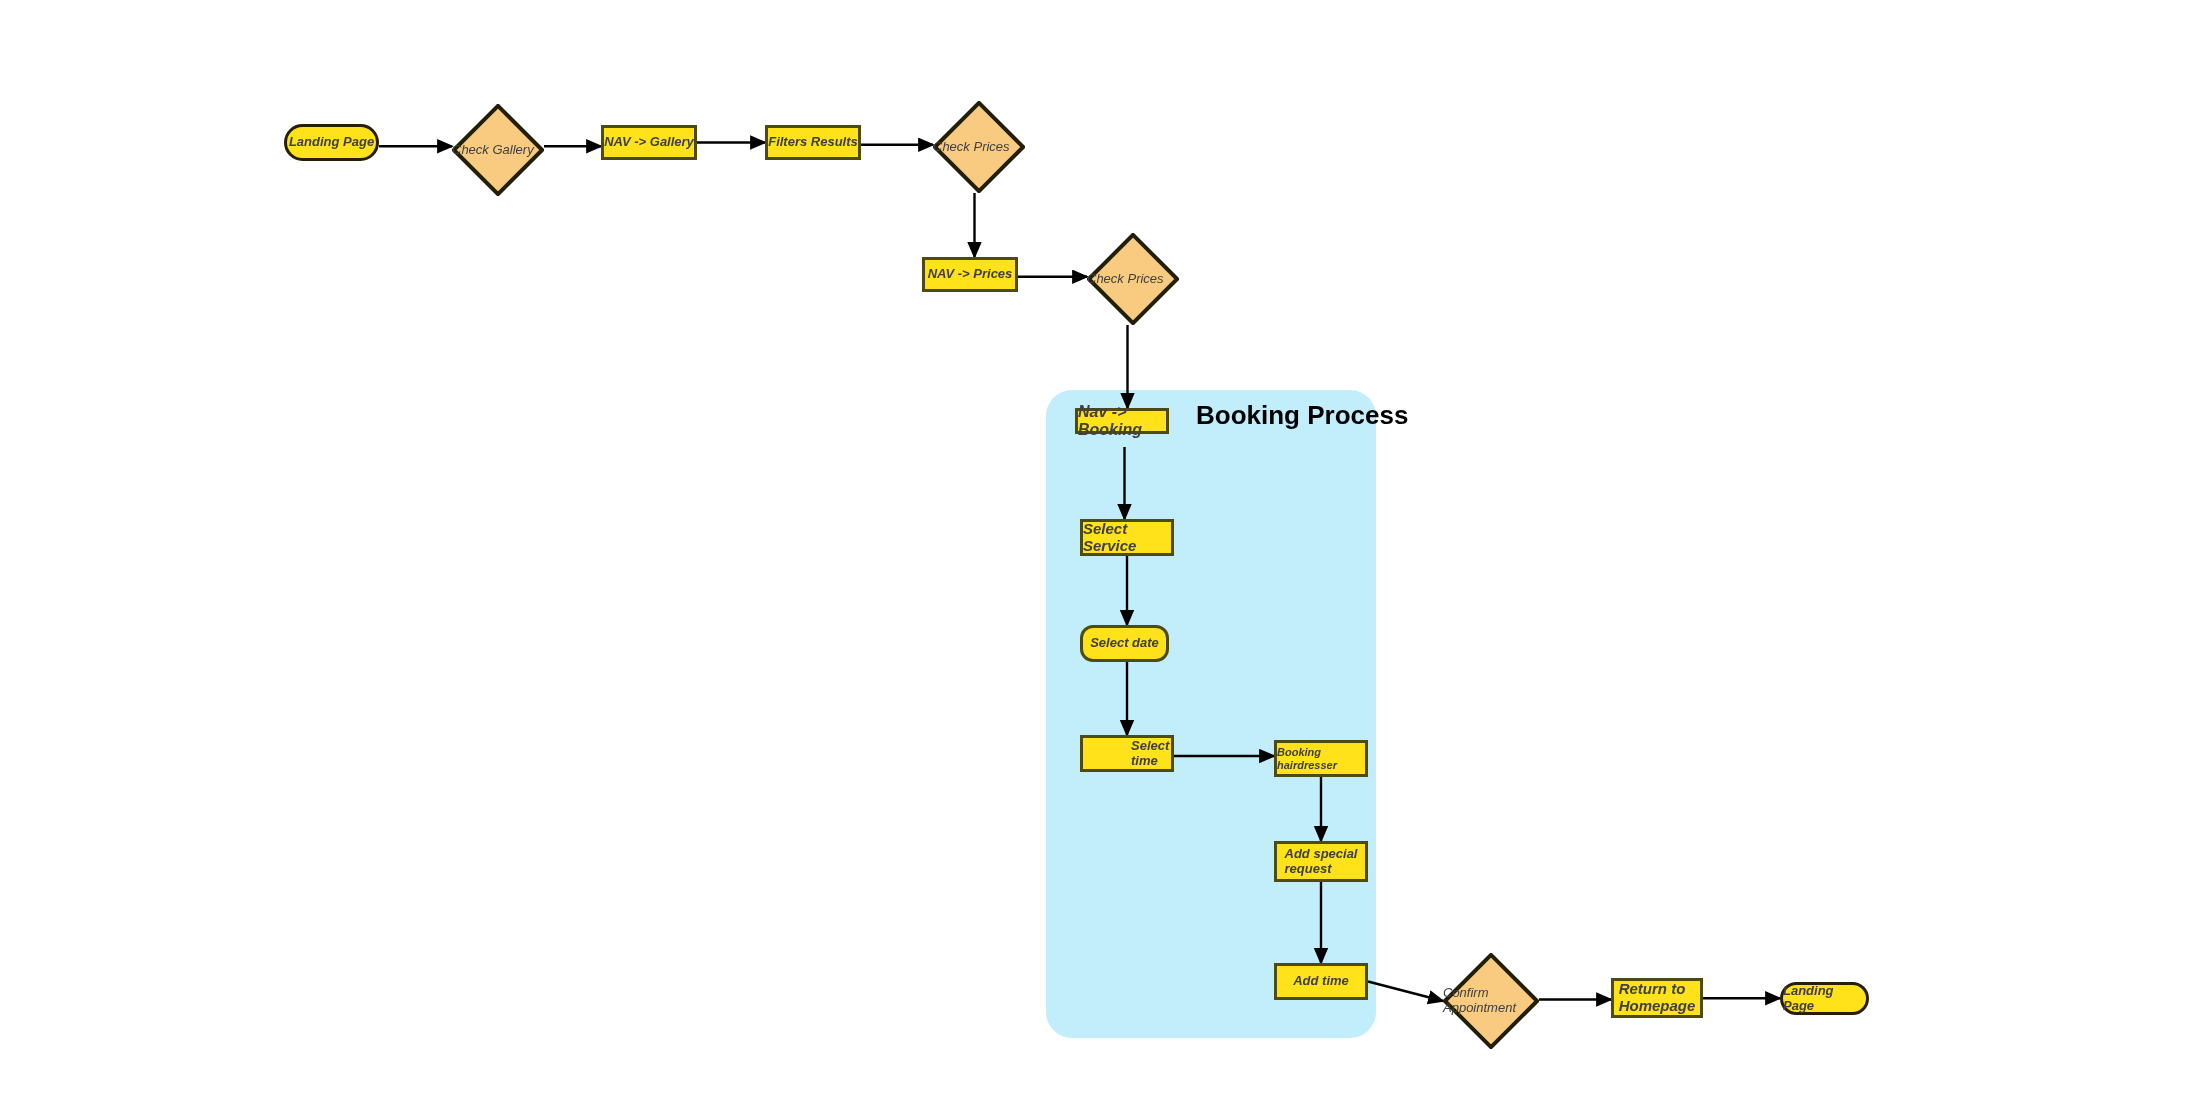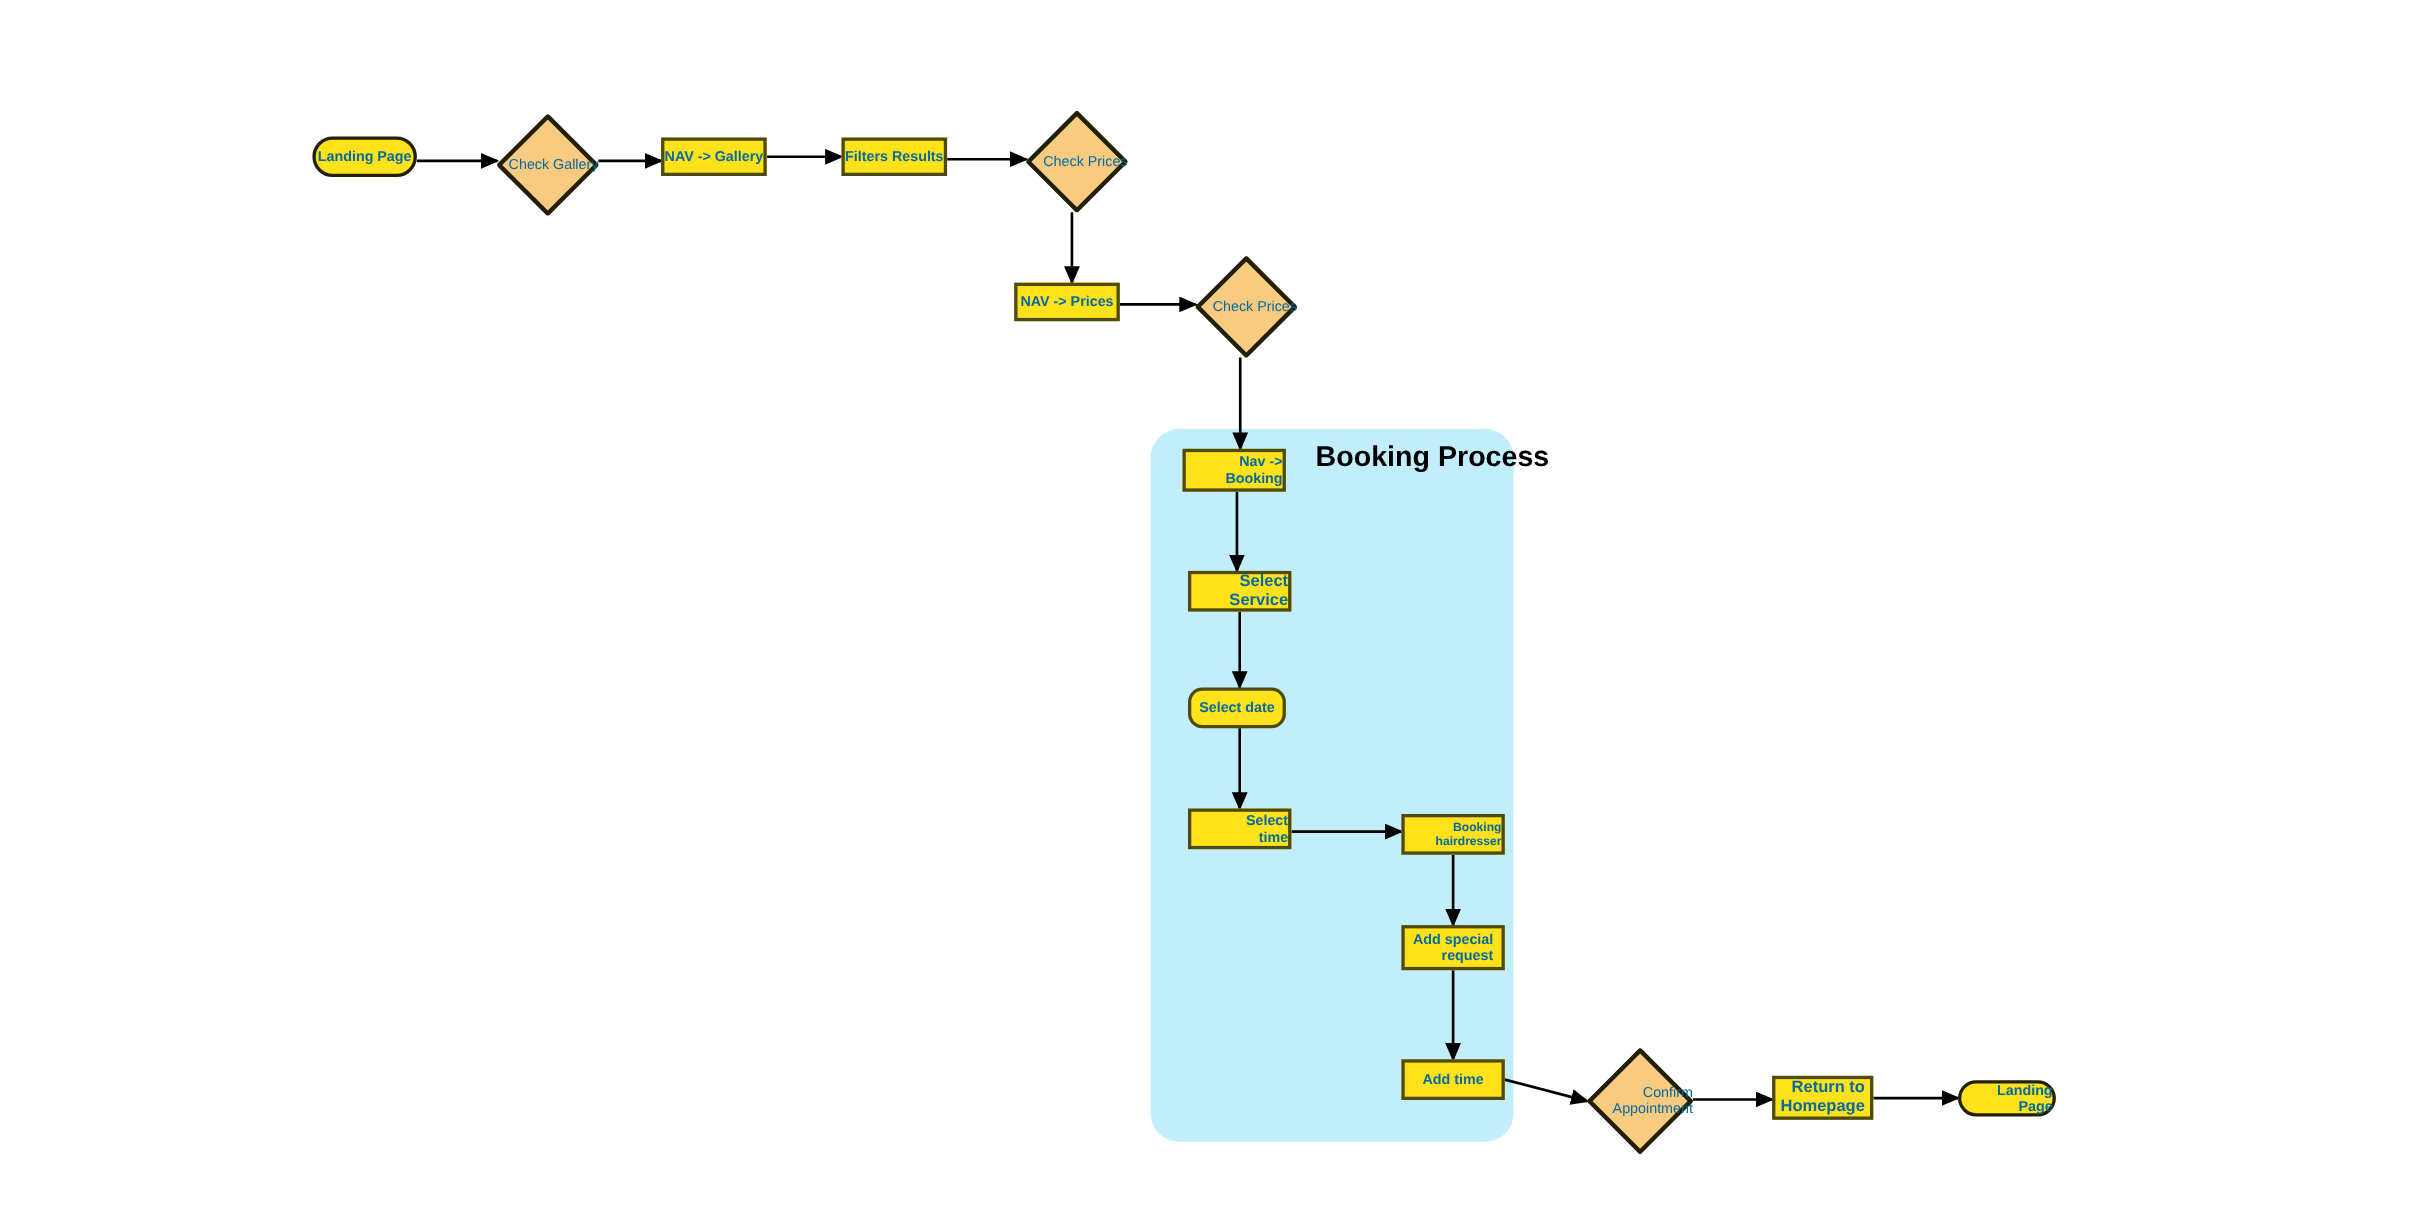--- a/index.html
+++ b/index.html
@@ -36,25 +36,26 @@
     font-size: 26px;
     color: #000000;
     white-space: nowrap;
     text-align: center;
   }
   .node {
     position: absolute;
     display: flex;
     align-items: center;
     justify-content: center;
-    text-align: right;
+    text-align: left;
     box-sizing: border-box;
-    color: #0369a1;
+    color: #404040;
     font-weight: bold;
     line-height: 1.12;
+    font-style: italic;
   }
   .node.process {
     background: #ffe21a;
     border: 3px solid #8b5cf6;
   }
   .node.terminator {
     background: #ffe21a;
     border: 3px solid #241f05;
     border-radius: 999px;
   }
@@ -140,21 +141,21 @@
       </div>
       <div class="node process" style="left: 922px; top: 257px; width: 96px; height: 35px; font-size: 13px; background: rgb(255, 226, 26); border-color: rgb(77, 74, 18);">
         <span class="lbl">NAV -&gt; Prices</span>
       </div>
       <div class="node decision" style="left: 1087px; top: 233px; width: 92px; height: 92px; font-size: 13px;">
         <svg class="dia-shape" viewBox="0 0 100 100" preserveAspectRatio="none">
           <polygon points="50,2 98,50 50,98 2,50" fill="#f8cb80" stroke="#231f06" stroke-width="4" vector-effect="non-scaling-stroke"></polygon>
         </svg>
         <span class="dia-label">Check Prices</span>
       </div>
-      <div class="node process" style="left: 1075px; top: 408px; width: 94px; height: 39px; font-size: 13px; background: rgb(255, 226, 26); border-color: rgb(77, 74, 18);">
+      <div class="node process" style="left: 1075px; top: 408px; width: 94px; height: 26px; font-size: 16px; background: rgb(255, 226, 26); border-color: rgb(77, 74, 18);">
         <span class="lbl">Nav -&gt; Booking</span>
       </div>
       <div class="node process" style="left: 1080px; top: 519px; width: 94px; height: 37px; font-size: 15px; background: rgb(255, 226, 26); border-color: rgb(77, 74, 18);">
         <span class="lbl">Select Service</span>
       </div>
       <div class="node process" style="left: 1080px; top: 625px; width: 89px; height: 37px; font-size: 13px; background: rgb(255, 226, 26); border-color: rgb(77, 74, 18); border-radius: 13px;">
         <span class="lbl">Select date</span>
       </div>
       <div class="node process" style="left: 1080px; top: 735px; width: 94px; height: 37px; font-size: 13px; background: rgb(255, 226, 26); border-color: rgb(77, 74, 18); padding-left: 48px;">
         <span class="lbl">Select time</span>

